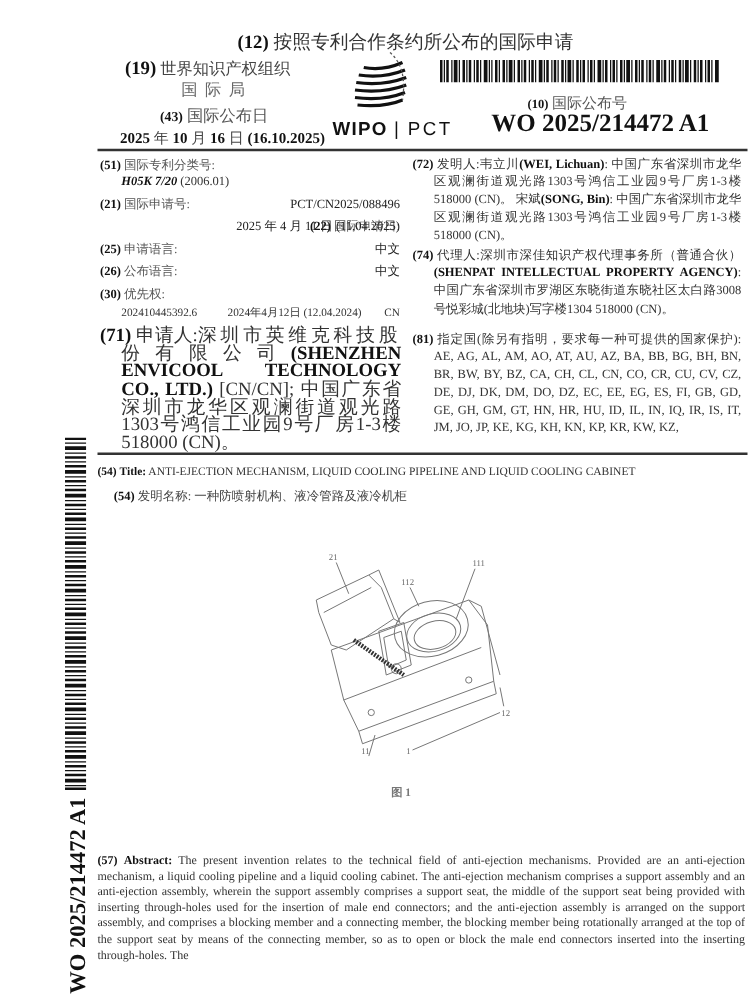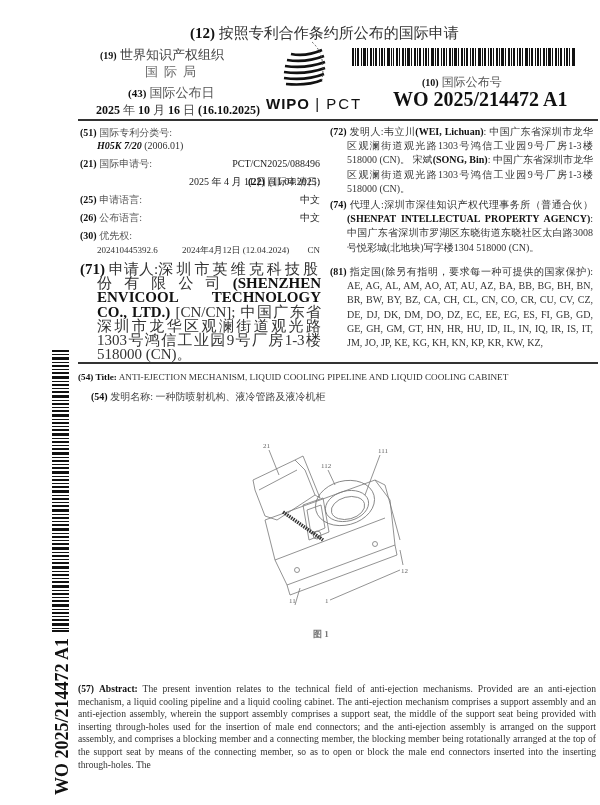--- a/index.html
+++ b/index.html
@@ -5,21 +5,21 @@
   * { box-sizing: border-box; margin: 0; padding: 0; }
   html, body { width: 600px; height: 805px; background: #ffffff; overflow: hidden; }
   body { position: relative; font-family: "Liberation Serif", "DejaVu Serif", serif; color: #222; }
 
   .abs { position: absolute; }
 
   
   .doc-type { left: 190px; top: 24px; font-size: 15px; color: #333; white-space: nowrap; }
   .doc-type b { font-weight: bold; color: #111; }
   .org { left: 100px; top: 46px; font-size: 13px; color: #444; white-space: nowrap; }
-  .org b { color: #111; font-size: 10px; margin-top: 19px; }
+  .org b { color: #111; font-size: 15px; margin-top: 19px; }
   .bureau { left: 145px; top: 63px; font-size: 13px; color: #666; letter-spacing: 6px; }
   .pubdate-label { left: 128px; top: 84px; font-size: 13px; color: #555; }
   .pubdate-label b { color: #111; font-size: 11px; }
   .pubdate { left: 96px; top: 102px; font-size: 12px; font-weight: bold; color: #111; white-space: nowrap; }
   .pubdate span.cn { font-weight: normal; color: #444; }
 
   .wipo-logo { left: 278px; top: 40px; width: 60px; height: 50px; }
   .wipo-text { left: 266px; top: 95px; font-family: "Liberation Sans", "DejaVu Sans", sans-serif; font-weight: bold; font-size: 15px; letter-spacing: 1px; color: #111; }
   .wipo-text .pct { font-weight: normal; letter-spacing: 2px; }
 

